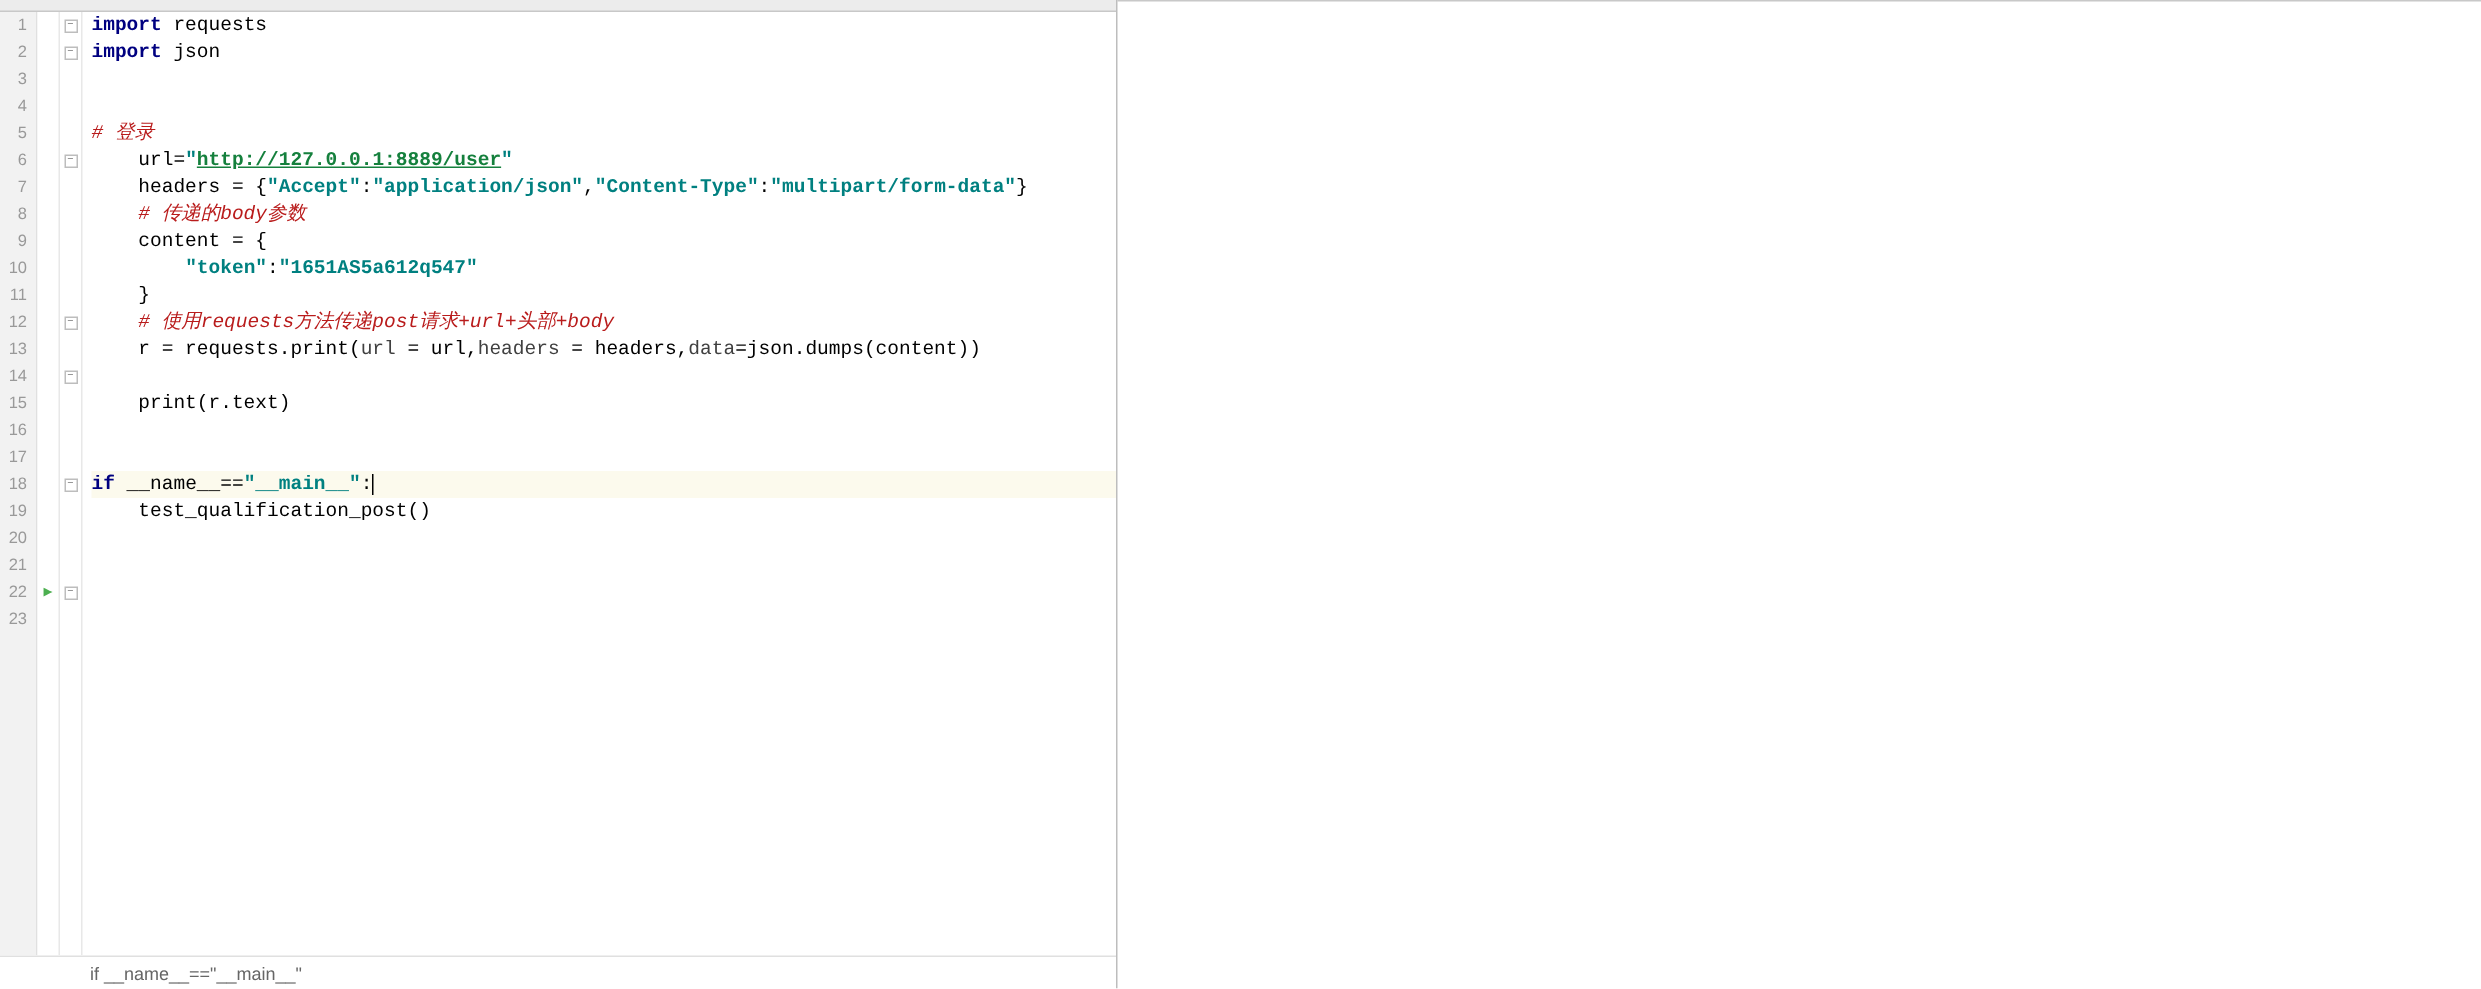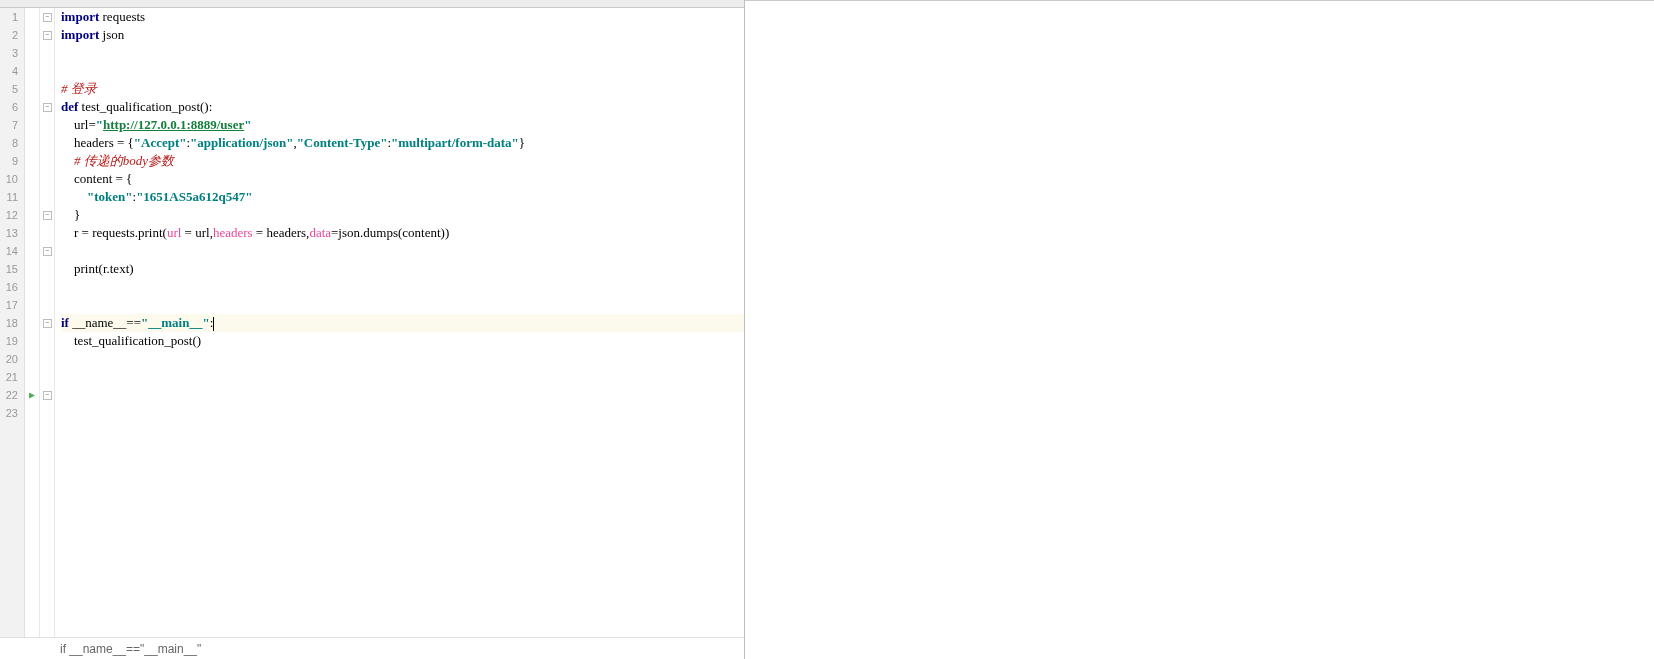--- a/index.html
+++ b/index.html
@@ -93,31 +93,31 @@
       color: #757575;
     }
     .code-lines {
       flex: 1;
       padding-left: 6px;
     }
     .code-line {
       height: 18px;
       line-height: 18px;
       white-space: pre;
-      font-family: Liberation Serif, serif;
+      font-family: Liberation Mono, monospace;
     }
     .line-highlighted {
       background: #fcfaed;
     }
     .code-line .tok { display: inline; }
     .kw { color: #000080; font-weight: bold; }
     .cm { color: #b91c1c; font-style: italic; }
     .str { color: #008080; font-weight: bold; }
     .url-str { color: #15803d; font-weight: bold; text-decoration: underline; }
-    .par { color: #ec4899; }
+    .par { color: #404040; }
     .plain { color: #000000; }
     .caret {
       display: inline-block;
       width: 1px;
       height: 14px;
       background: #000000;
       vertical-align: middle;
       margin-left: 0px;
     }
     .bulb {
@@ -232,27 +232,27 @@
             <span class="fold-mark">−</span>
           </div>
           <div class="fold-cell"></div>
         </div>
       <div class="code-lines" id="code">
           <div class="code-line"><span class="tok kw">import</span><span class="tok plain"> requests</span></div>
           <div class="code-line"><span class="tok kw">import</span><span class="tok plain"> json</span></div>
           <div class="code-line"><span class="tok plain"></span></div>
           <div class="code-line"><span class="tok plain"></span></div>
           <div class="code-line"><span class="tok cm"># 登录</span></div>
-          <div class="code-line"><span class="tok kw">def</span><span class="tok plain"> test_qualification_post():</span></div>
           <div class="code-line"><span class="tok plain">    url=</span><span class="tok str">"</span><span class="tok url-str">http://127.0.0.1:8889/user</span><span class="tok str">"</span></div>
           <div class="code-line"><span class="tok plain">    headers = {</span><span class="tok str">"Accept"</span><span class="tok plain">:</span><span class="tok str">"application/json"</span><span class="tok plain">,</span><span class="tok str">"Content-Type"</span><span class="tok plain">:</span><span class="tok str">"multipart/form-data"</span><span class="tok plain">}</span></div>
           <div class="code-line"><span class="tok cm">    # 传递的body参数</span></div>
           <div class="code-line"><span class="tok plain">    content = {</span></div>
           <div class="code-line"><span class="tok plain">        </span><span class="tok str">"token"</span><span class="tok plain">:</span><span class="tok str">"1651AS5a612q547"</span></div>
           <div class="code-line"><span class="tok plain">    }</span></div>
+          <div class="code-line"><span class="tok cm">    # 使用requests方法传递post请求+url+头部+body</span></div>
           <div class="code-line"><span class="tok plain">    r = requests.print(</span><span class="tok par">url</span><span class="tok plain"> = url,</span><span class="tok par">headers</span><span class="tok plain"> = headers,</span><span class="tok par">data</span><span class="tok plain">=json.dumps(content))</span></div>
           <div class="code-line"><span class="tok plain"></span></div>
           <div class="code-line"><span class="tok plain">    print(r.text)</span></div>
           <div class="code-line"><span class="tok plain"></span></div>
           <div class="code-line"><span class="tok plain"></span></div>
           <div class="code-line line-highlighted"><span class="tok kw">if</span><span class="tok plain"> __name__==</span><span class="tok str">"__main__"</span><span class="tok plain">:</span><span class="caret"></span></div>
           <div class="code-line"><span class="tok plain">    test_qualification_post()</span></div>
         </div>
     </div>
     <div class="breadcrumb">if __name__=="__main__"</div>

